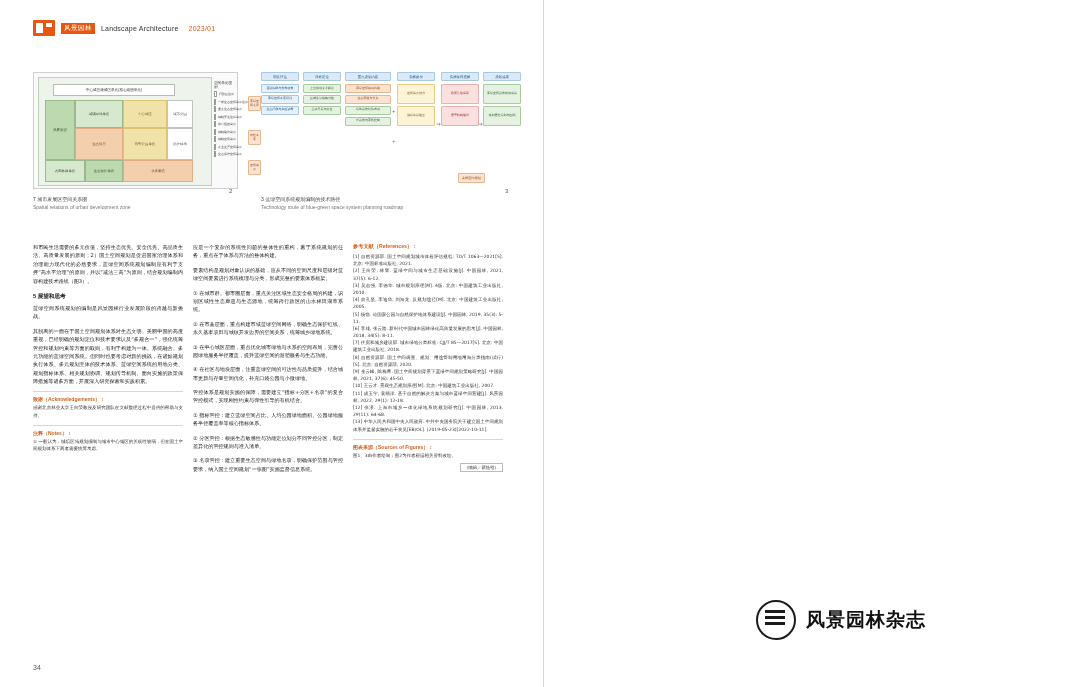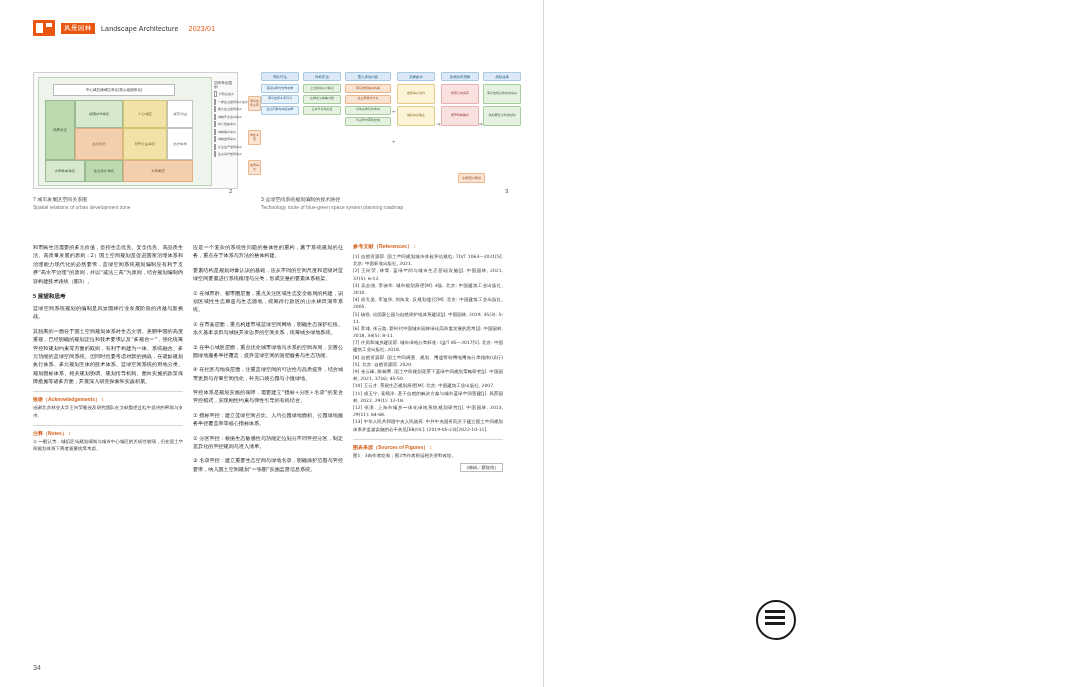--- a/index.html
+++ b/index.html
@@ -300,13 +300,14 @@
 
   <div class="pnum">34</div>
 </div>
 
 <div class="page-divider"></div>
 
 <div class="right-pane"></div>
 
 <div class="brand">
   <div class="brand-logo"></div>
+  <div class="brand-text">风景园林杂志</div>
 </div>
 
 </body></html>

